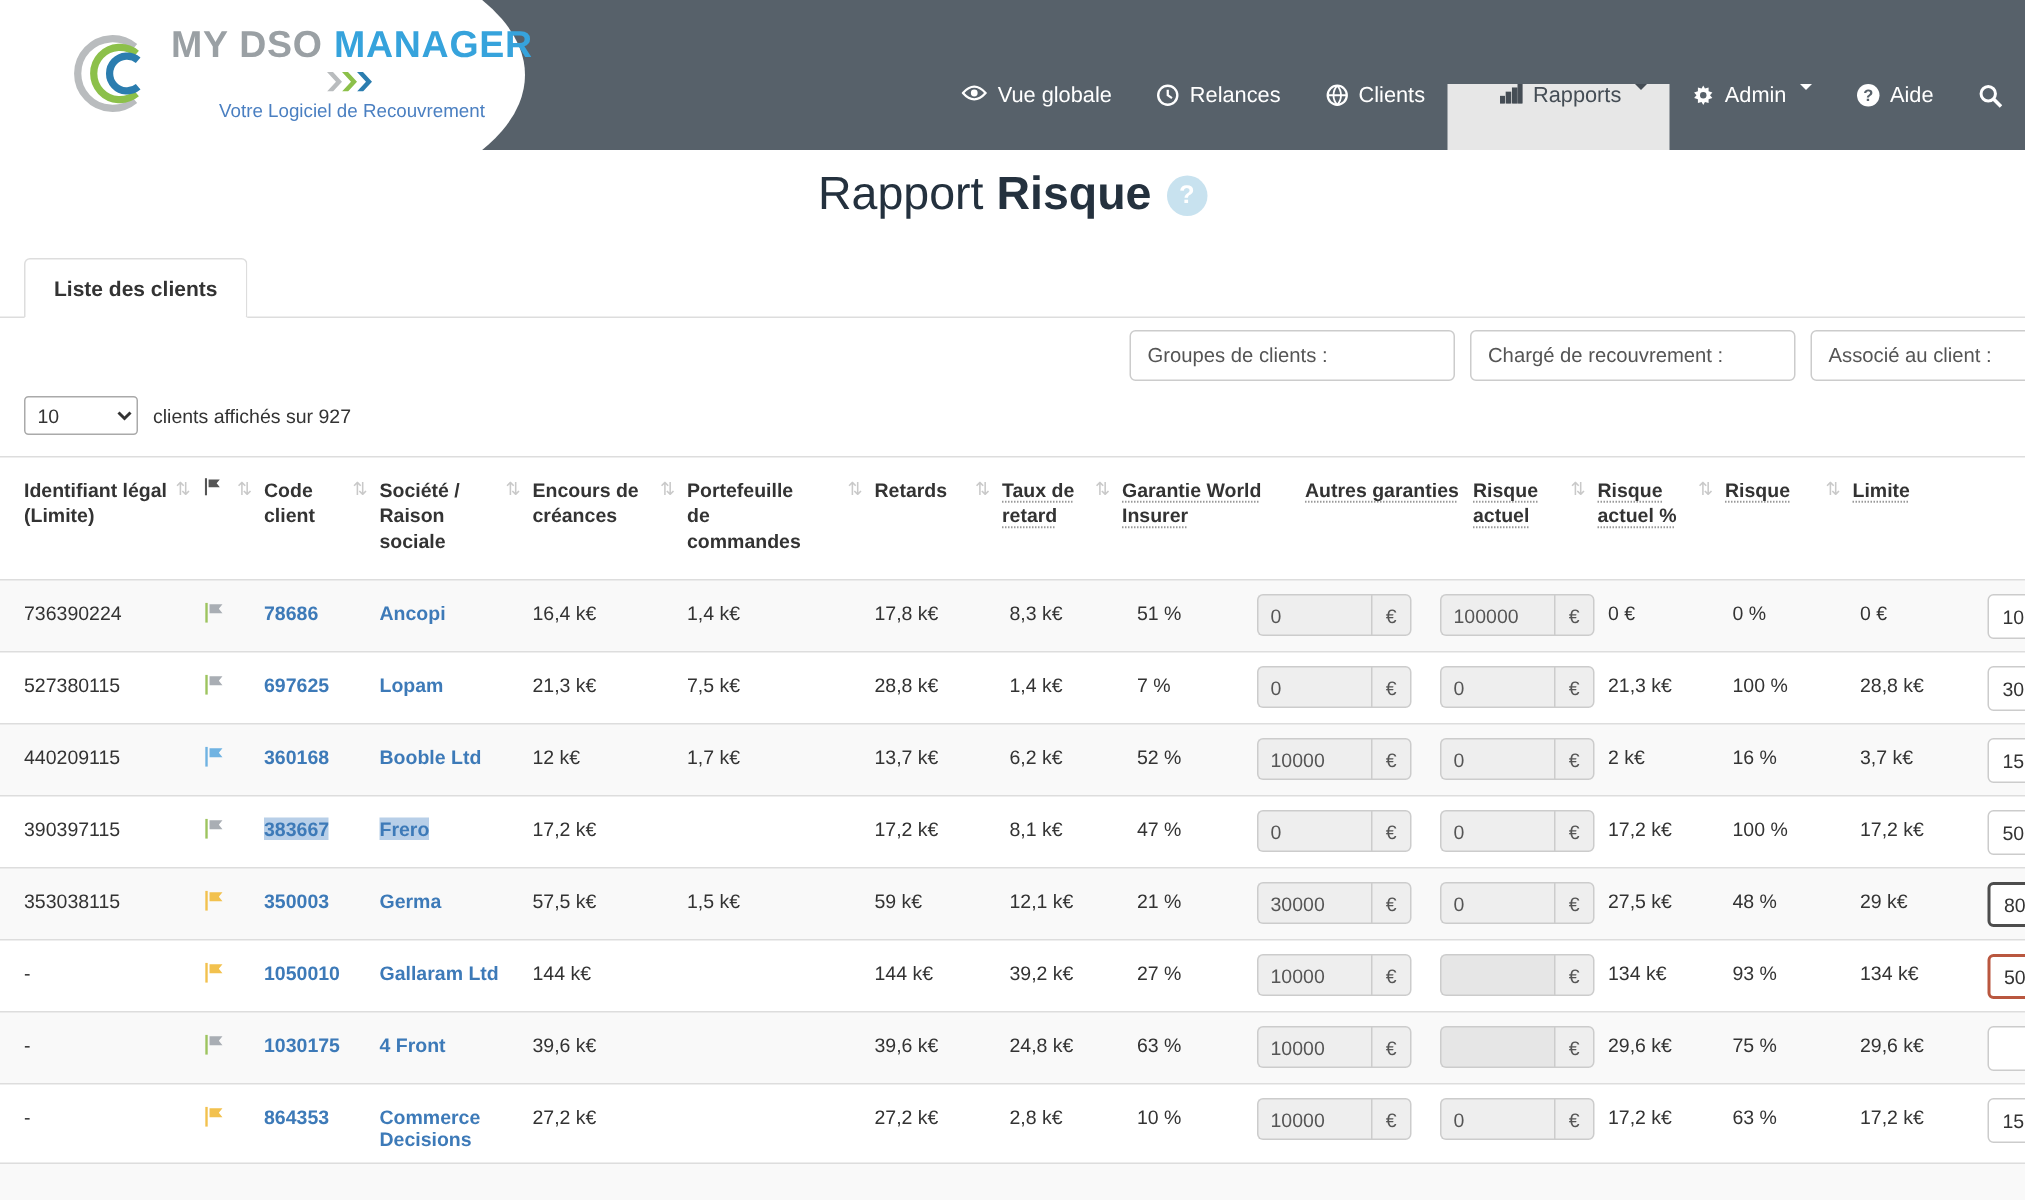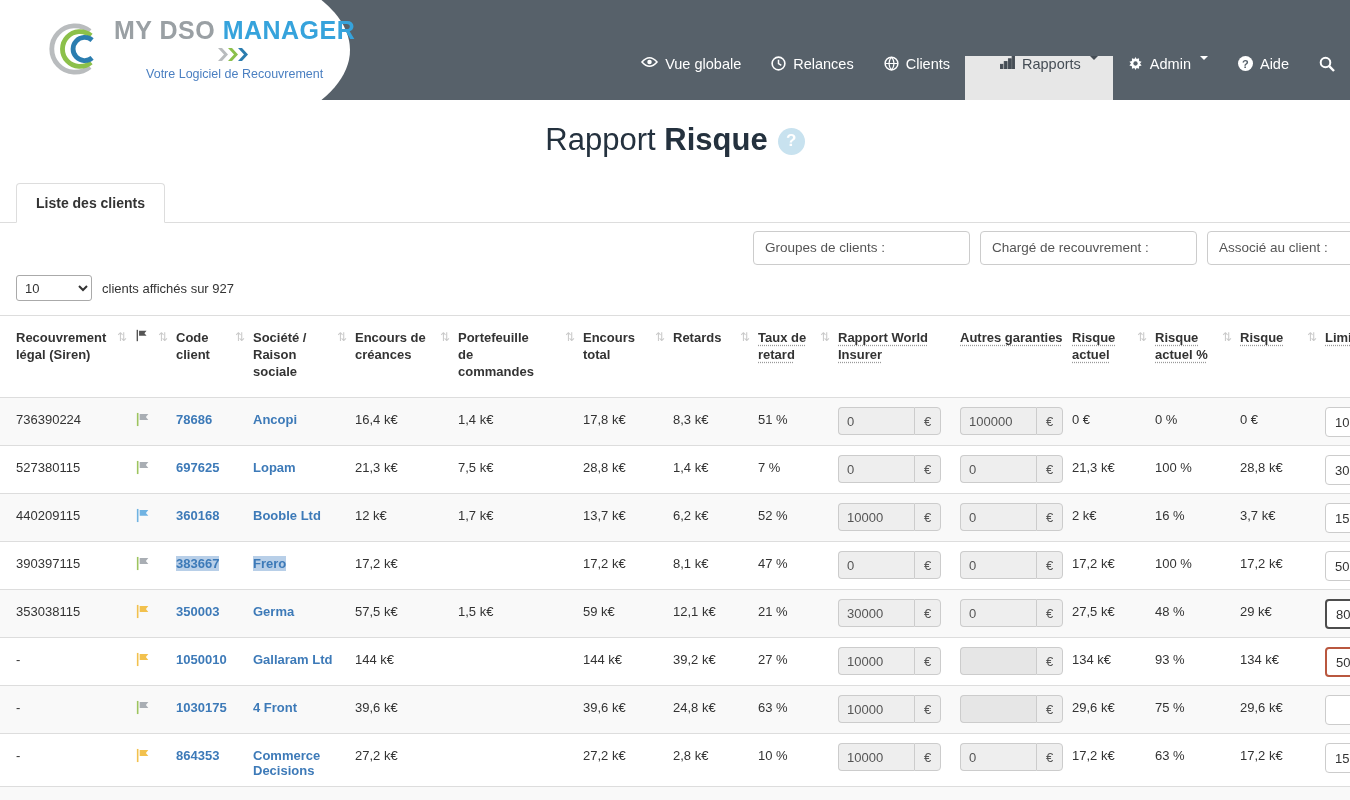--- a/index.html
+++ b/index.html
@@ -18,21 +18,21 @@
   .acct-item{display:flex;align-items:center;gap:7px;}
   .avatar{width:36px;height:36px;border-radius:50%;overflow:hidden;margin:0 22px 0 12px;background:#d3d7da;flex:none;}
   .nav{position:absolute;right:0;bottom:0;display:flex;height:44px;}
   .nav-item{display:flex;align-items:flex-start;gap:7px;padding:0 15px;color:#fff;font-size:14.5px;cursor:pointer;}
   .nav-item.active{background:#e7e7e7;color:#454d55;padding-left:35px;}
   .nav-item.active svg *{stroke:#454d55;}
   .nav-item.active .fillicon{fill:#454d55;}
   .caret{width:0;height:0;border-left:4px solid transparent;border-right:4px solid transparent;border-top:4px solid currentColor;margin-left:2px;}
   .qicon{width:15px;height:15px;border-radius:50%;background:#fff;color:#57616a;font-size:11px;font-weight:bold;display:flex;align-items:center;justify-content:center;}
   
-  .title-wrap{margin-top:22px;text-align:center;color:#24313e;font-size:31px;}
+  .title-wrap{margin-top:11px;text-align:center;color:#24313e;font-size:31px;}
   .title-wrap .light{font-weight:400;}
   .title-wrap .bold{font-weight:700;}
   .help-circle{display:inline-flex;width:27px;height:27px;border-radius:50%;background:#c8e2ef;color:#fff;
     font-size:17px;font-weight:bold;align-items:center;justify-content:center;vertical-align:4px;margin-left:10px;cursor:pointer;}
   
   .tab-strip{margin-top:25px;border-bottom:1px solid #ddd;padding-left:16px;}
   .tab{display:inline-block;background:#fff;border:1px solid #ddd;border-bottom:1px solid #fff;border-radius:4px 4px 0 0;
     padding:11px 19px;font-size:14px;font-weight:bold;color:#333;margin-bottom:-1px;cursor:pointer;}
   
   .filters{display:flex;justify-content:flex-end;gap:10px;margin:8px -74px 0 0;}
@@ -167,21 +167,21 @@
 </div>
 
 <div class="controls">
   <select class="page-size"><option>10</option></select>
   <span class="summary">clients affichés sur 927</span>
 </div>
 
 <div class="table">
   <div class="thead">
     <div class="hcell c-siren">
-        <span class="hlabel">Recouvrement légal (Siren)</span>
+        <span class="hlabel">Identifiant légal (Limite)</span>
         <span class="sort"></span>
       </div>
     <div class="hcell c-flag">
       <span class="hlabel">
           <svg width="13" height="13" viewBox="0 0 16 16">
             <rect x="2" y="1" width="1.7" height="14" fill="#555"></rect>
             <path d="M5 2 H14.2 L11.6 5.2 L14.2 8.4 H5 Z" fill="#555"></path>
           </svg>
         </span>
         <span class="sort"></span>
@@ -195,34 +195,30 @@
         <span class="sort"></span>
       </div>
     <div class="hcell c-enc">
         <span class="hlabel">Encours de créances</span>
         <span class="sort"></span>
       </div>
     <div class="hcell c-port">
         <span class="hlabel">Portefeuille de commandes</span>
         <span class="sort"></span>
       </div>
-    <div class="hcell c-tot">
-        <span class="hlabel">Encours total</span>
-        <span class="sort"></span>
-      </div>
     <div class="hcell c-ret">
         <span class="hlabel">Retards</span>
         <span class="sort"></span>
       </div>
     <div class="hcell c-taux">
         <span class="hlabel dotted">Taux de retard</span>
         <span class="sort"></span>
       </div>
     <div class="hcell c-gar">
-        <span class="hlabel dotted">Rapport World Insurer</span>
+        <span class="hlabel dotted">Garantie World Insurer</span>
       </div>
     <div class="hcell c-aut">
         <span class="hlabel dotted">Autres garanties</span>
       </div>
     <div class="hcell c-ra">
         <span class="hlabel dotted">Risque actuel</span>
         <span class="sort"></span>
       </div>
     <div class="hcell c-rap">
         <span class="hlabel dotted">Risque actuel %</span>

